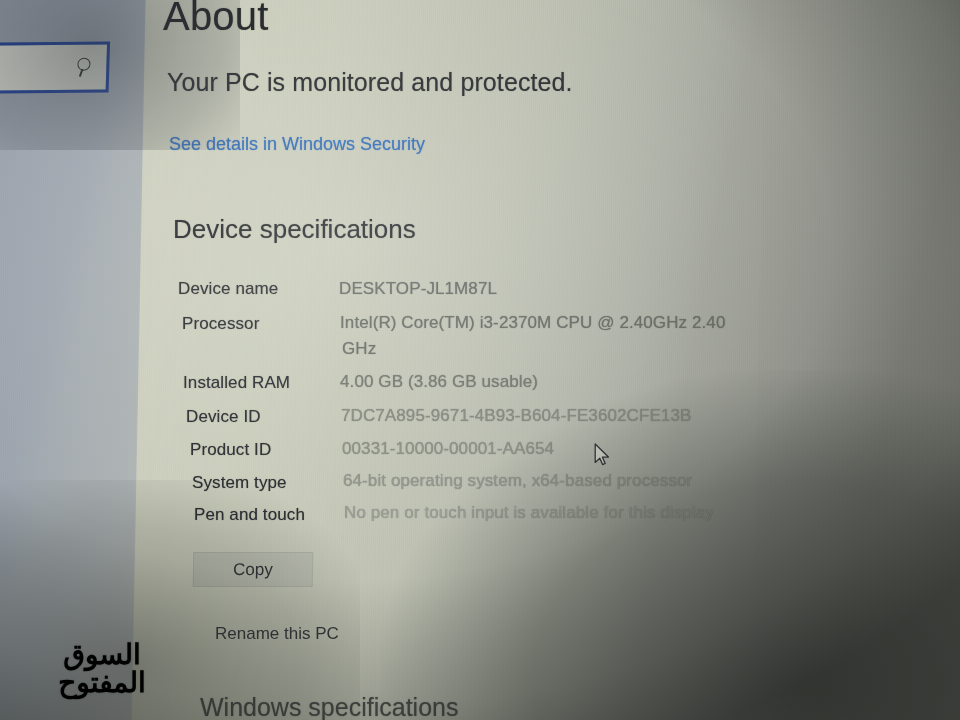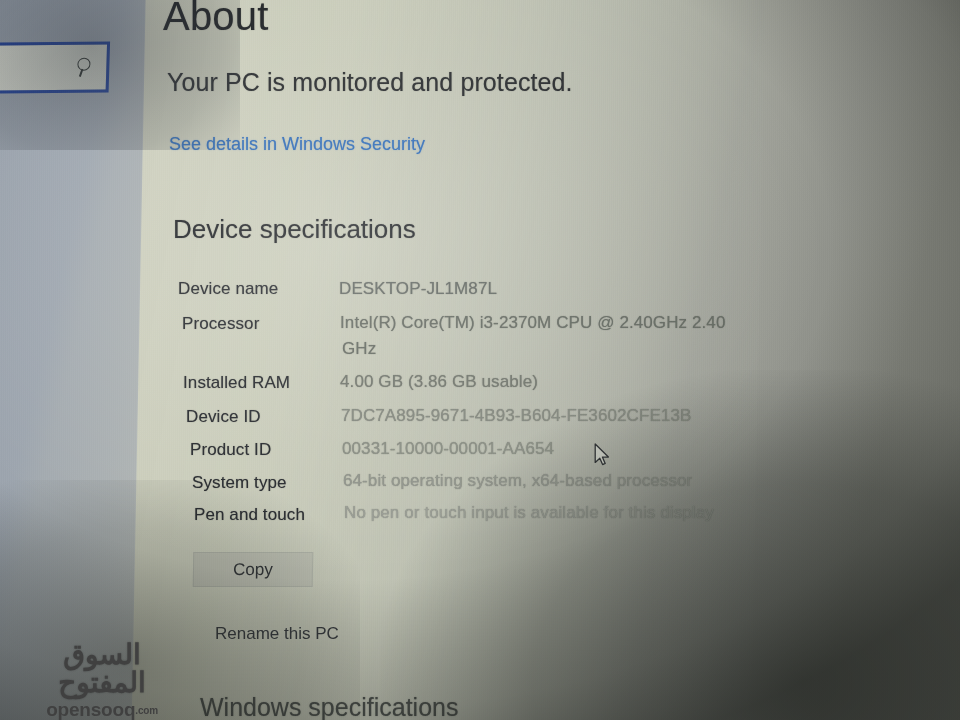--- a/index.html
+++ b/index.html
@@ -254,21 +254,21 @@
     pointer-events: none;
     opacity: 0.92;
   }
 
   
   .watermark {
     position: absolute;
     left: 18px; top: 641px;
     width: 168px;
     text-align: center;
-    color: #404040;
+    color: #000000;
     pointer-events: none;
     user-select: none;
   }
   .wm-ar {
     font-size: 28px;
     font-weight: 700;
     line-height: 1.0;
     letter-spacing: -0.5px;
     direction: rtl;
     text-shadow: 0 0 2px rgba(0,0,0,0.25);
@@ -345,16 +345,15 @@
   </svg>
 
   <div class="scanlines"></div>
   <div class="dark-corner-tl"></div>
   <div class="dark-bottom-left"></div>
   <div class="dark-corner-br"></div>
   <div class="vignette"></div>
 
   <div class="watermark">
     <div class="wm-ar">السوق المفتوح</div>
-    <div class="wm-en"><span>opensooq</span><span class="dotcom">.com</span></div>
   </div>
 
 </div>
 
 </body></html>

